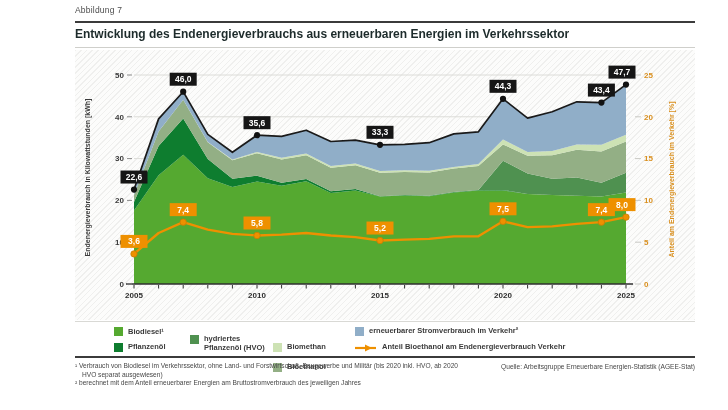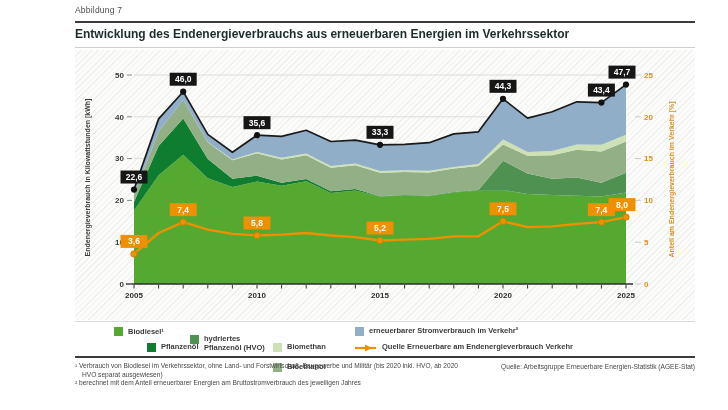--- a/index.html
+++ b/index.html
@@ -148,21 +148,21 @@
     </svg>
   <div class="ylab ylab-left">Endenergieverbrauch in Kilowattstunden [kWh]</div>
   <div class="ylab ylab-right">Anteil am Endenergieverbrauch im Verkehr [%]</div>
 </div>
 
 <div class="legend">
   <div class="li" style="left:39px;top:5px;align-items:flex-end;">
     <span class="sw" style="background:#55a930;"></span>
     <span>Biodiesel¹</span>
   </div>
-  <div class="li" style="left:39px;top:21px;margin-left:33px;">
+  <div class="li" style="left:39px;top:21px;">
     <span class="sw" style="background:#0e7d2f;"></span>
     <span>Pflanzenöl</span>
   </div>
   <div class="li" style="left:115px;top:5px;width:88px;margin-top:8px;">
     <span class="sw" style="background:#4f9150;"></span>
     <span>hydriertes Pflanzenöl (HVO)</span>
   </div>
   <div class="li" style="left:198px;top:5px;margin-top:36px;">
     <span class="sw" style="background:#93af85;"></span>
     <span>Bioethanol</span>
@@ -173,21 +173,21 @@
   </div>
   <div class="li" style="left:280px;top:5px;align-items:center;">
     <span class="sw" style="background:#90aec8;"></span>
     <span>erneuerbarer Stromverbrauch im Verkehr²</span>
   </div>
   <div class="li" style="left:280px;top:21px;">
     <svg class="share-ic" width="22" height="8" viewBox="0 0 22 8">
       <line x1="0" y1="4" x2="21" y2="4" stroke="#ee9000" stroke-width="2.2"></line>
       <path d="M10 0.5 L17 4 L10 7.5 Z" fill="#ee9000"></path>
     </svg>
-    <span>Quelle Erneuerbare am Endenergieverbrauch Verkehr</span>
+    <span>Anteil Bioethanol am Endenergieverbrauch Verkehr</span>
   </div>
 </div>
 
 <div class="rule-dark rule-bottom"></div>
 <div class="foot">
   <div>¹ Verbrauch von Biodiesel im Verkehrssektor, ohne Land- und Forstwirtschaft, Baugewerbe und Militär (bis 2020 inkl. HVO, ab 2020 HVO separat ausgewiesen)</div>
   <div>² berechnet mit dem Anteil erneuerbarer Energien am Bruttostromverbrauch des jeweiligen Jahres</div>
 </div>
 <div class="source">Quelle: Arbeitsgruppe Erneuerbare Energien-Statistik (AGEE-Stat)</div>
 

